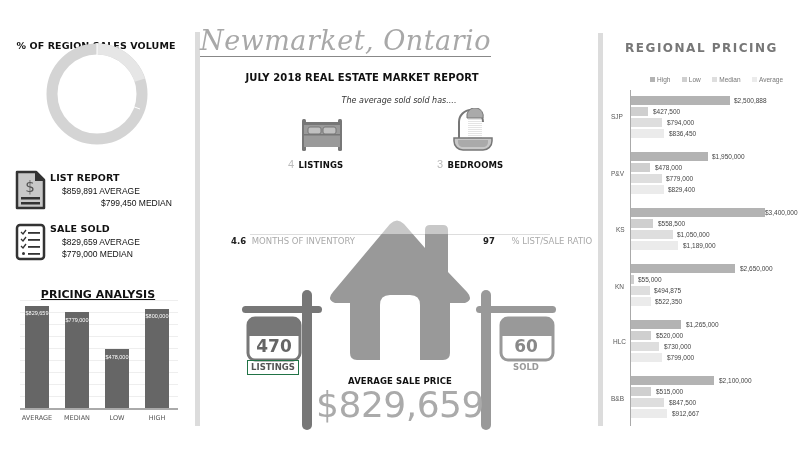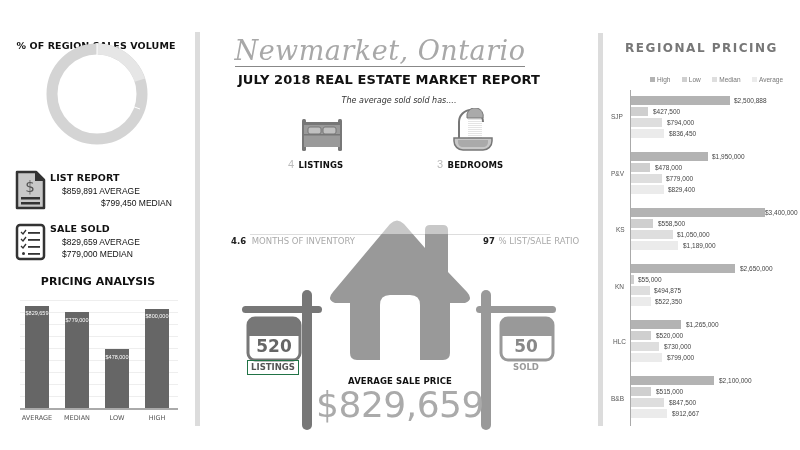--- a/index.html
+++ b/index.html
@@ -66,21 +66,21 @@
   <div class="abs hdr" style="left:50px; top:223px;">SALE SOLD</div>
   <div class="abs val" style="left:62px; top:237px;">
     <span>$829,659</span>
     <span>AVERAGE</span>
   </div>
   <div class="abs val" style="left:62px; top:249px;">
     <span>$779,000</span>
     <span>MEDIAN</span>
   </div>
 
-  <div class="abs" style="left:0; width:196px; top:275px; text-align:center; font-family:'DejaVu Sans',sans-serif; font-weight:bold; font-size:11px; color:#111;">PRICING ANALYSIS</div>
+  <div class="abs" style="left:0; width:196px; top:288px; text-align:center; font-family:'DejaVu Sans',sans-serif; font-weight:bold; font-size:11px; color:#111;text-decoration:underline;">PRICING ANALYSIS</div>
   <div class="abs" style="left:20px; top:300px; width:158px; height:108px;">
     <div class="abs" style="left:0; right:0; top:0; height:1px; background:#eee;"></div>
     <div class="abs" style="left:0; right:0; top:12px; height:1px; background:#eee;"></div>
     <div class="abs" style="left:0; right:0; top:24px; height:1px; background:#eee;"></div>
     <div class="abs" style="left:0; right:0; top:36px; height:1px; background:#eee;"></div>
     <div class="abs" style="left:0; right:0; top:48px; height:1px; background:#eee;"></div>
     <div class="abs" style="left:0; right:0; top:60px; height:1px; background:#eee;"></div>
     <div class="abs" style="left:0; right:0; top:72px; height:1px; background:#eee;"></div>
     <div class="abs" style="left:0; right:0; top:84px; height:1px; background:#eee;"></div>
     <div class="abs" style="left:0; right:0; top:96px; height:1px; background:#eee;"></div>
@@ -99,24 +99,24 @@
       <div style="font-size:5.5px; color:#fff; text-align:center; margin-top:4px; white-space:nowrap;">$800,000</div>
     </div>
   </div>
   <div class="abs cat" style="left:17px; width:40px; top:414px; text-align:center;">AVERAGE</div>
   <div class="abs cat" style="left:57px; width:40px; top:414px; text-align:center;">MEDIAN</div>
   <div class="abs cat" style="left:97px; width:40px; top:414px; text-align:center;">LOW</div>
   <div class="abs cat" style="left:137px; width:40px; top:414px; text-align:center;">HIGH</div>
 </div>
 
 <div>
-  <div class="abs" style="left:200px; width:360px; top:36px; text-align:center;">
+  <div class="abs" style="left:200px; width:360px; top:26px; ">
     <span class="title-script">Newmarket, Ontario</span>
   </div>
-  <div class="abs hdr" style="left:200px; width:324px; top:72px; text-align:center; font-size:13px;margin-left:27px;">JULY 2018 REAL ESTATE MARKET REPORT</div>
+  <div class="abs hdr" style="left:200px; width:324px; top:72px; text-align:center; font-size:10px;">JULY 2018 REAL ESTATE MARKET REPORT</div>
   <div class="abs" style="left:200px; width:398px; top:96px; text-align:center; font-size:8px; font-style:italic; color:#333; font-family:'DejaVu Sans',sans-serif;">The average sold sold has....</div>
 
   <svg class="abs" style="left:300px; top:117px;" width="44" height="36" viewBox="0 0 44 36">
     <rect x="2" y="2" width="4" height="32" rx="1.5" fill="#777"></rect>
     <rect x="38" y="2" width="4" height="32" rx="1.5" fill="#777"></rect>
     <rect x="4" y="5" width="36" height="3" fill="#777"></rect>
     <rect x="4" y="8" width="36" height="22" fill="#9a9a9a"></rect>
     <rect x="8" y="10" width="13" height="7" rx="2" fill="#c0c0c0" stroke="#777" stroke-width="1"></rect>
     <rect x="23" y="10" width="13" height="7" rx="2" fill="#c0c0c0" stroke="#777" stroke-width="1"></rect>
     <rect x="4" y="17" width="36" height="1.5" fill="#777"></rect>
@@ -164,39 +164,39 @@
       <path d="M105 20 Q105 15 110 15 H123 Q128 15 128 20 V62 L147 82 Q154 90 145 93 H130 V143 Q130 150 123 150 H100 V95 Q100 85 90 85 H70 Q60 85 60 95 V150 H37 Q30 150 30 143 V93 H15 Q6 90 13 82 L70 14 Q77 7 84 14 L105 38 Z" fill="#c8c8c8"></path>
     </g>
   </svg>
 
   <div class="abs" style="left:231px; top:236px; font-size:8.5px; font-family:'DejaVu Sans',sans-serif;">
     <span style="font-weight:bold; color:#222;">4.6</span>
     <span style="color:#aaa; margin-left:3px;">MONTHS OF INVENTORY</span>
   </div>
   <div class="abs" style="left:483px; top:236px; font-size:8.5px; font-family:'DejaVu Sans',sans-serif;">
     <span style="font-weight:bold; color:#222;">97</span>
-    <span style="color:#aaa; margin-left:1px;">% LIST/SALE RATIO</span>
+    <span style="color:#aaa; margin-left:14px;">% LIST/SALE RATIO</span>
   </div>
 
   <svg class="abs" style="left:236px; top:288px;" width="90" height="145" viewBox="0 0 90 145">
     <rect x="66" y="2" width="10" height="140" rx="5" fill="#777"></rect>
     <rect x="6" y="18" width="80" height="7" rx="3.5" fill="#777"></rect>
     <rect x="12" y="30" width="52" height="42" rx="7" fill="#fff" stroke="#777" stroke-width="3"></rect>
     <path d="M12 37 a7 7 0 0 1 7 -7 H57 a7 7 0 0 1 7 7 V48 H12 Z" fill="#777"></path>
   </svg>
-  <div class="abs" style="left:248px; width:52px; top:336px; text-align:center; font-weight:bold; font-size:17px; color:#666; font-family:'DejaVu Sans',sans-serif;">520</div>
+  <div class="abs" style="left:248px; width:52px; top:336px; text-align:center; font-weight:bold; font-size:17px; color:#666; font-family:'DejaVu Sans',sans-serif;">470</div>
   <div class="abs" style="left:247px; top:360px; width:50px; height:13px; border:1px solid #217346; text-align:center; font-size:8.5px; font-weight:bold; color:#555; line-height:13px; font-family:'DejaVu Sans',sans-serif;">LISTINGS</div>
 
   <svg class="abs" style="left:474px; top:288px;" width="90" height="145" viewBox="0 0 90 145">
     <rect x="7" y="2" width="10" height="140" rx="5" fill="#999"></rect>
     <rect x="2" y="18" width="80" height="7" rx="3.5" fill="#999"></rect>
     <rect x="27" y="30" width="52" height="42" rx="7" fill="#fff" stroke="#999" stroke-width="3"></rect>
     <path d="M27 37 a7 7 0 0 1 7 -7 H72 a7 7 0 0 1 7 7 V48 H27 Z" fill="#999"></path>
   </svg>
-  <div class="abs" style="left:500px; width:52px; top:336px; text-align:center; font-weight:bold; font-size:17px; color:#888; font-family:'DejaVu Sans',sans-serif;">50</div>
+  <div class="abs" style="left:500px; width:52px; top:336px; text-align:center; font-weight:bold; font-size:17px; color:#888; font-family:'DejaVu Sans',sans-serif;">60</div>
   <div class="abs" style="left:500px; width:52px; top:362px; text-align:center; font-size:8.5px; font-weight:bold; color:#999; font-family:'DejaVu Sans',sans-serif;">SOLD</div>
 
   <div class="abs hdr" style="left:300px; width:200px; top:376px; text-align:center; font-size:8.5px;">AVERAGE SALE PRICE</div>
   <div class="abs" style="left:300px; width:200px; top:384px; text-align:center; font-size:36px; color:#aaa; font-family:'DejaVu Sans',sans-serif; font-weight:normal; letter-spacing:-0.5px;">$829,659</div>
 </div>
 
 <div>
   <div class="abs" style="left:603px; width:197px; top:41px; text-align:center; font-family:'DejaVu Sans',sans-serif; font-weight:bold; font-size:12px; letter-spacing:1.5px; color:#777;">REGIONAL PRICING</div>
   <div class="abs" style="left:650px; top:68px; white-space:nowrap;">
     <span class="leg">

